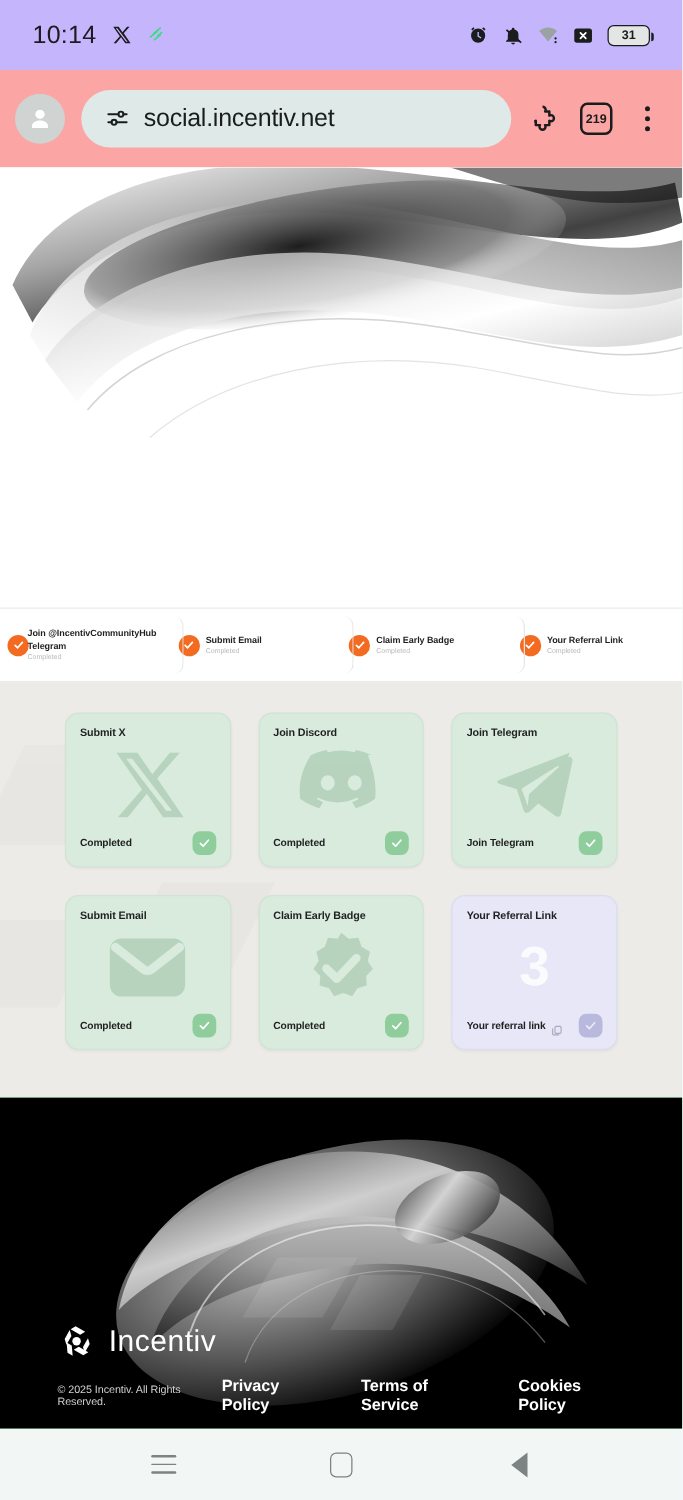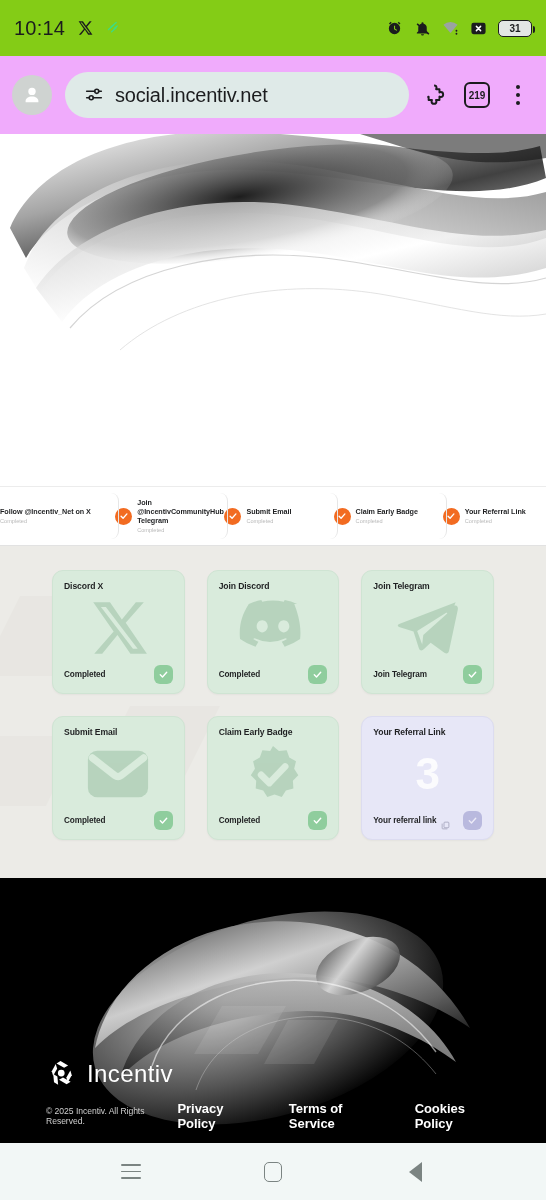--- a/index.html
+++ b/index.html
@@ -7,23 +7,23 @@
     width: 546px; height: 1200px;
     font-family: "Liberation Sans", sans-serif;
     background: #f2f7f6;
     overflow: hidden;
   }
   #app { position: relative; width: 546px; height: 1200px; }
 
   
   .statusbar {
     height: 56px; width: 100%;
-    background: #84cc16;
+    background: #c4b5fd;
     display: flex; align-items: center;
-    padding: 0 14px;
+    padding: 0 26px;
     justify-content: center;
   }
   .sb-left { display: flex; align-items: center; gap: 12px; }
   .sb-clock { font-size: 20px; font-weight: 500; color: #1b1c1e; letter-spacing: .2px; }
   .sb-right { margin-left: auto; display: flex; align-items: center; gap: 11px; }
   .icon-x-small { width: 16px; height: 16px; }
   .icon-green { width: 16px; height: 16px; }
   .sb-icon { width: 17px; height: 17px; display: block; }
   .batt {
     width: 34px; height: 17px; border: 1.6px solid #1b1c1e; border-radius: 5px;
@@ -32,21 +32,21 @@
   }
   .batt:after {
     content: ""; position: absolute; right: -4px; top: 5px;
     width: 2.5px; height: 7px; background: #1b1c1e; border-radius: 0 2px 2px 0;
   }
   .batt span { font-size: 10px; font-weight: 600; color: #1b1c1e; }
 
   
   .browserbar {
     height: 78px; width: 100%;
-    background: #f0abfc;
+    background: #fca5a5;
     display: flex; align-items: center; gap: 13px;
     padding: 0 14px 0 12px;
   }
   .avatar {
     width: 40px; height: 40px; border-radius: 50%;
     background: #cfd3d1; display: flex; align-items: center; justify-content: center;
     flex: 0 0 auto;
   }
   .urlbar {
     flex: 1 1 auto; height: 46px;
@@ -293,26 +293,20 @@
         <ellipse cx="260" cy="86" rx="195" ry="52" fill="url(#rg1)" transform="rotate(-9 260 86)"></ellipse>
         <path d="M36,170 C80,104 190,72 300,88 C400,102 470,130 546,112 L546,150 C460,176 390,142 290,132 C180,122 96,156 62,204 Z" fill="url(#lg3)" opacity=".75"></path>
         <path d="M70,210 C120,150 230,126 340,142 C430,155 490,176 546,160" fill="none" stroke="#c9c9c9" stroke-width="1.2" opacity=".8"></path>
         <path d="M120,232 C180,180 280,160 380,176 C450,188 500,204 546,196" fill="none" stroke="#dcdcdc" stroke-width="1" opacity=".8"></path>
         <path d="M330,8 C400,24 450,56 546,40 L546,10 Z" fill="#111111" opacity=".55"></path>
       </svg>
     </div>
 
     <div class="stepper">
 
-      <div class="step">
-        <div class="step-body">
-          <div class="step-title">Follow @Incentiv_Net on X</div>
-          <div class="step-status">Completed</div>
-        </div>
-      </div>
 
 
       <div class="step">
         <div class="step-check">
           <svg viewBox="0 0 24 24">
               <path fill="none" stroke="#fff" stroke-width="3.2" stroke-linecap="round" stroke-linejoin="round" d="M5 12.6l4.8 4.8L19 7"></path>
             </svg>
         </div>
         <div class="step-body">
           <div class="step-title">Join @IncentivCommunityHub Telegram</div>
@@ -363,21 +357,21 @@
         <g fill="#e4e2dd">
           <path d="M60 40 L150 40 L110 120 L20 120 Z"></path>
           <path d="M170 150 L260 150 L220 230 L130 230 Z"></path>
           <path d="M40 180 L120 180 L86 250 L6 250 Z"></path>
         </g>
       </svg>
 
       <div class="grid">
 
         <div class="card">
-          <div class="card-title">Discord X</div>
+          <div class="card-title">Submit X</div>
           <div class="card-art">
             <svg width="62" height="62" viewBox="0 0 24 24">
               <path fill="#77a884" d="M18.9 2H22l-7 8 8.2 12h-6.4l-5-7.3L5.9 22H2.8l7.5-8.6L2.4 2h6.5l4.6 6.7L18.9 2zm-1.1 18h1.8L7.3 3.9H5.4L17.8 20z"></path>
             </svg>
           </div>
           <div class="card-foot">
             <span class="ftext">Completed</span>
             <span class="badge">
               <svg viewBox="0 0 24 24">
                   <path fill="none" stroke="#fff" stroke-width="3" stroke-linecap="round" stroke-linejoin="round" d="M5 12.6l4.8 4.8L19 7"></path>

